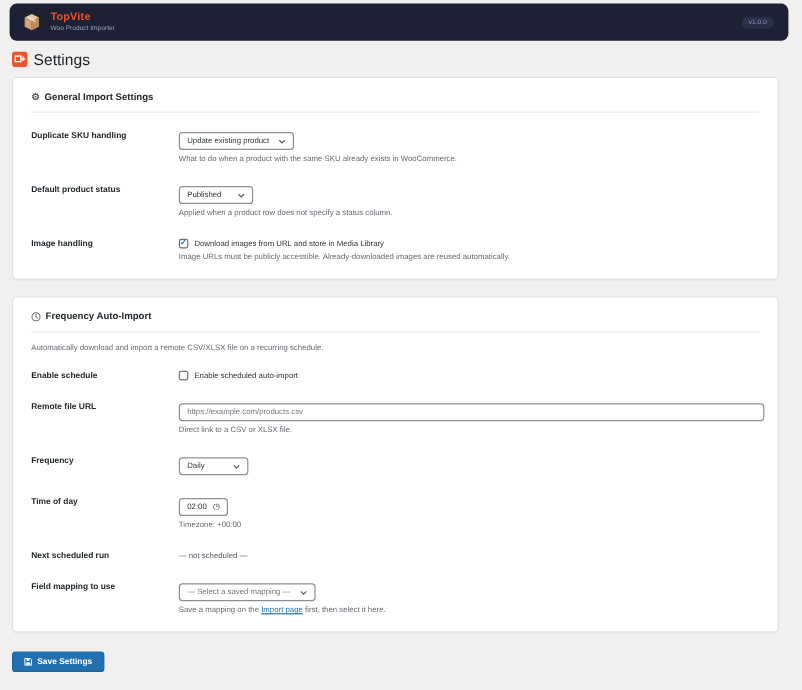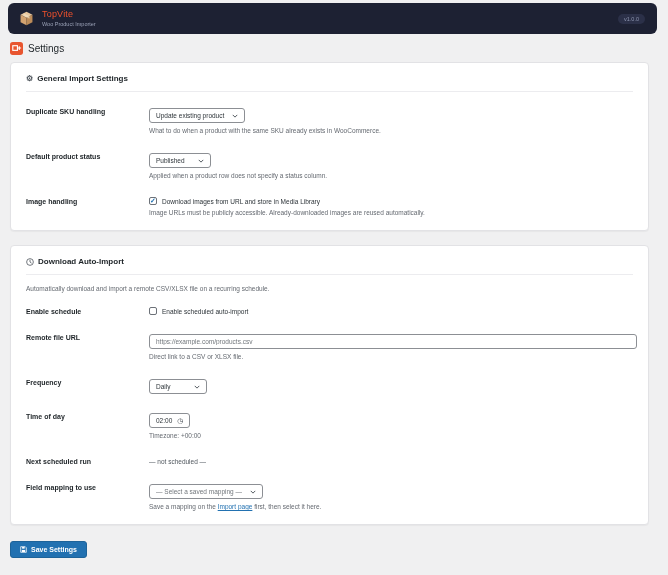--- a/index.html
+++ b/index.html
@@ -15,34 +15,34 @@
   .topbar {
     margin: 3px 11px 0 8px;
     height: 31px;
     background: #1d2133;
     border-radius: 6px;
     display: flex; align-items: center;
     padding: 0 12px 0 10px;
   }
   .logo { width: 17px; height: 17px; margin-right: 7px; flex: 0 0 auto; }
   .brand { display: flex; flex-direction: column; line-height: 1.25; }
-  .brand-title { color: #f0512c; font-size: 9px; font-weight: normal; letter-spacing: .2px; }
+  .brand-title { color: #f0512c; font-size: 9px; font-weight: bold; letter-spacing: .2px; }
   .brand-sub { color: #9aa1b6; font-size: 5.5px; }
   .version-badge {
     margin-left: auto;
     background: #2b3048; color: #8e96b0;
     font-size: 5.5px; padding: 2px 6px; border-radius: 8px;
   }
   
   .page-title-row {
     display: flex; align-items: center; gap: 5px;
     margin: 8px 0 7px 10px;
   }
   .page-icon { width: 13px; height: 13px; flex: 0 0 auto; }
-  .page-title { font-size: 10px; font-weight: 400; color: #1d2327; }
+  .page-title { font-size: 13px; font-weight: 400; color: #1d2327; }
   
   .card {
     margin-left: 10px;
     width: 639px;
     background: #fff;
     border: 1px solid #e2e2e5;
     border-radius: 4px;
     box-shadow: 0 1px 1px rgba(0,0,0,.04);
     padding: 11px 15px 12px 15px;
   }
@@ -179,21 +179,21 @@
   </div>
 </div>
 
 
 <div class="card">
   <div class="card-heading">
     <svg width="8" height="8" viewBox="0 0 10 10">
       <circle cx="5" cy="5" r="4.2" fill="none" stroke="#50575e" stroke-width="1"></circle>
       <path d="M5 2.7 V5 L6.6 6.2" fill="none" stroke="#50575e" stroke-width="1" stroke-linecap="round"></path>
     </svg>
-    <span>Download Auto-Import</span>
+    <span>Frequency Auto-Import</span>
   </div>
 
   <div class="card-desc">Automatically download and import a remote CSV/XLSX file on a recurring schedule.</div>
 
   <div class="form-row">
     <div class="row-label">Enable schedule</div>
     <div class="checkbox-line">
       <span class="checkbox"></span>
       <span class="checkbox-label">Enable scheduled auto-import</span>
     </div>

